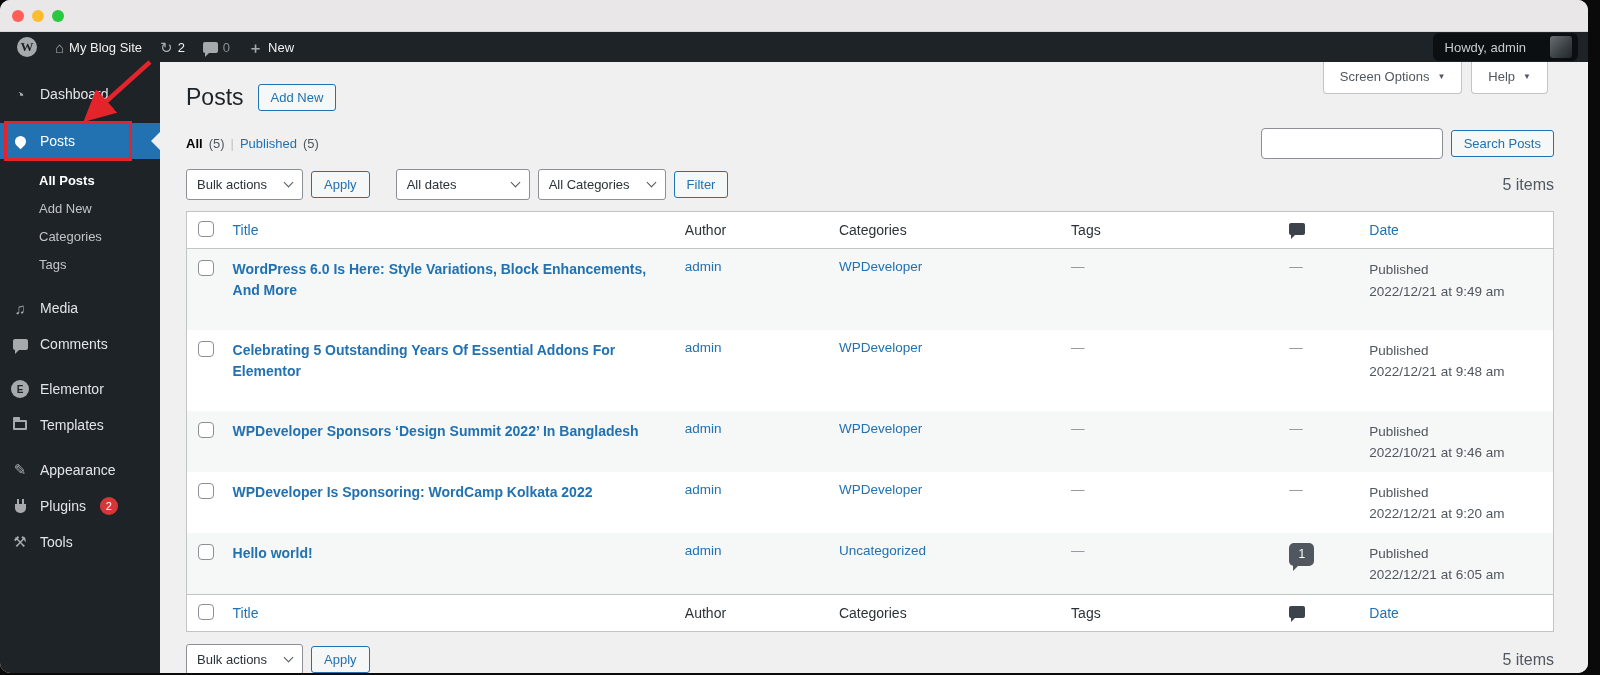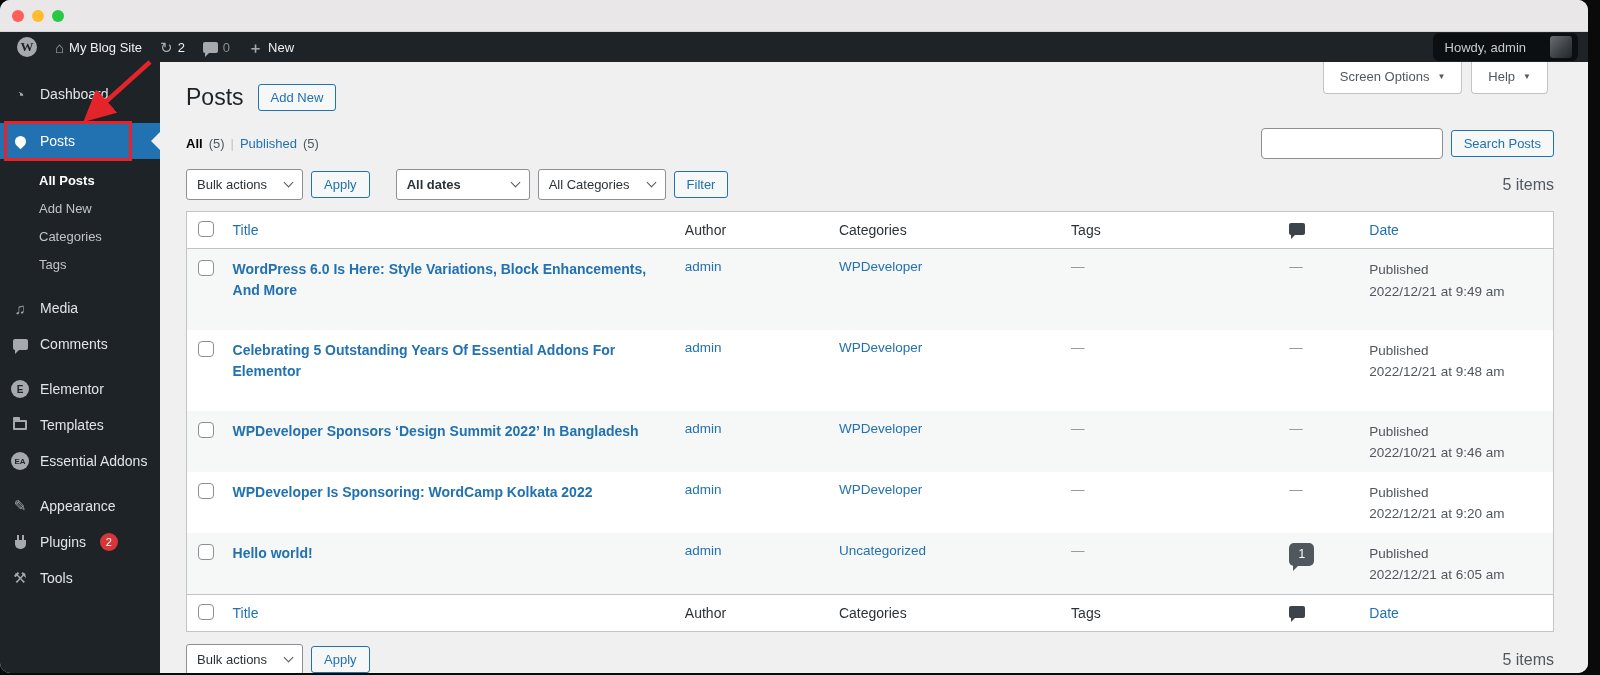--- a/index.html
+++ b/index.html
@@ -256,26 +256,20 @@
             <span class="circle-letter">E</span>
           </span>
         <span>Elementor</span>
       </div>
       <div class="menu-item">
         <span class="mi-icon">
             <span class="folder-shape"></span>
           </span>
         <span>Templates</span>
       </div>
-      <div class="menu-item">
-        <span class="mi-icon">
-            <span class="circle-letter" style="font-size:8px;">EA</span>
-          </span>
-        <span>Essential Addons</span>
-      </div>
       <div class="menu-sep"></div>
       <div class="menu-item">
         <span class="mi-icon">✎</span>
         <span>Appearance</span>
       </div>
       <div class="menu-item">
         <span class="mi-icon">
             <span class="plug-shape"></span>
           </span>
         <span>Plugins</span>
@@ -319,21 +313,21 @@
       </div>
 
       <div class="tablenav">
         <div class="nav-left">
           <span class="fake-select">
             <span>Bulk actions</span>
               <span class="chev"></span>
           </span>
           <span class="btn">Apply</span>
           <span class="gap"></span>
-          <span class="fake-select" style="min-width:134px;font-weight:bold;">
+          <span class="fake-select" style="min-width:134px;">
             <span>All dates</span>
               <span class="chev"></span>
           </span>
           <span class="fake-select">
             <span>All Categories</span>
               <span class="chev"></span>
           </span>
           <span class="btn">Filter</span>
         </div>
         <span class="items-count">5 items</span>

